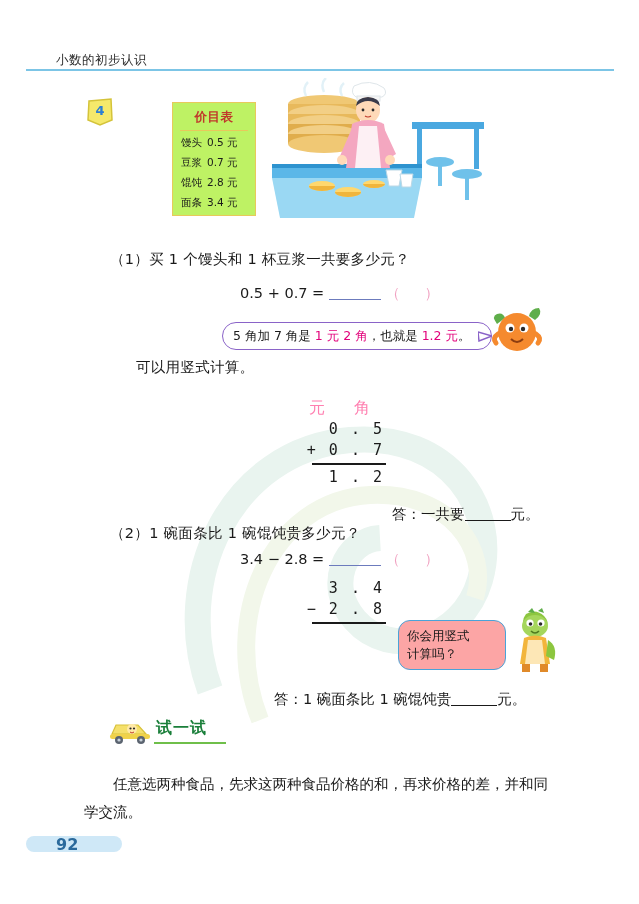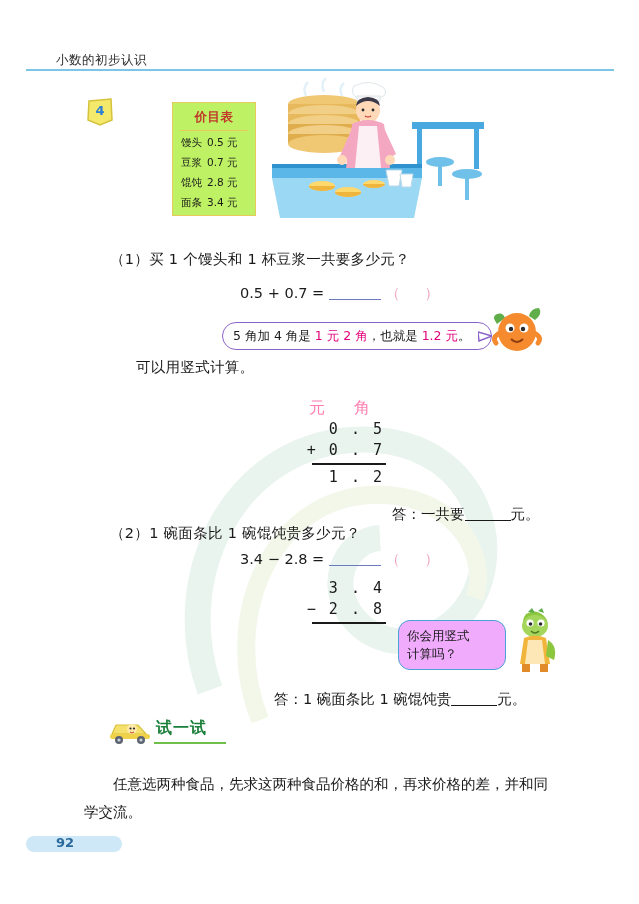--- a/index.html
+++ b/index.html
@@ -232,21 +232,21 @@
     white-space: nowrap;
   }
 
   
   .bubble2 {
     position: absolute;
     left: 398px;
     top: 620px;
     width: 108px;
     height: 50px;
-    background: #f0abfc;
+    background: #fca5a5;
     border: 1.5px solid #4aa3d8;
     border-radius: 12px;
     box-sizing: border-box;
   }
   .bubble2-text {
     font-size: 12.5px;
     font-family: "DejaVu Sans", sans-serif;
     color: #1a1a1a;
     line-height: 18px;
     padding: 6px 0 0 8px;
@@ -311,21 +311,21 @@
     top: 0;
     width: 96px;
     height: 16px;
     background: #cfe8f7;
     border-radius: 8px;
   }
   .footer-num {
     position: absolute;
     left: 30px;
     top: -1px;
-    font-size: 13px;
+    font-size: 16px;
     font-family: "DejaVu Sans", sans-serif;
     color: #2b6a9c;
     font-weight: bold;
   }
 </style>
 </head>
 <body>
 
 <svg class="bg-swirl" viewBox="0 0 420 420">
   <g fill="none" stroke="#e9f4ef" stroke-width="26">
@@ -432,21 +432,21 @@
   <div class="q-line" style="left:110px; top:250px;">（1）买 1 个馒头和 1 杯豆浆一共要多少元？</div>
 
   <div class="eq-line" style="left:240px; top:284px;">
     <span>0.5 + 0.7 =</span>
     <span class="blank"></span>
     <span class="paren">（     ）</span>
   </div>
 
   <div class="bubble1">
     <div class="bubble1-text">
-      <span>5 角加 4 角是 </span><span class="hl">1 元 2 角</span><span>，也就是 </span><span class="hl">1.2 元</span><span>。</span>
+      <span>5 角加 7 角是 </span><span class="hl">1 元 2 角</span><span>，也就是 </span><span class="hl">1.2 元</span><span>。</span>
     </div>
   </div>
   <svg class="bubble1-tail" viewBox="0 0 14 12">
     <path d="M0,2 L14,6 L1,11 Z" fill="#ffffff" stroke="#8a63c8" stroke-width="1.5"></path>
   </svg>
 
   <svg class="char-orange" viewBox="0 0 56 50">
     <path d="M8,20 q-6,-8 0,-10 q6,-2 8,4" fill="#5fae4a"></path>
     <path d="M46,16 q8,-6 4,-12 q-8,0 -10,8" fill="#5fae4a"></path>
     <circle cx="28" cy="28" r="19" fill="#f58a2e"></circle>

